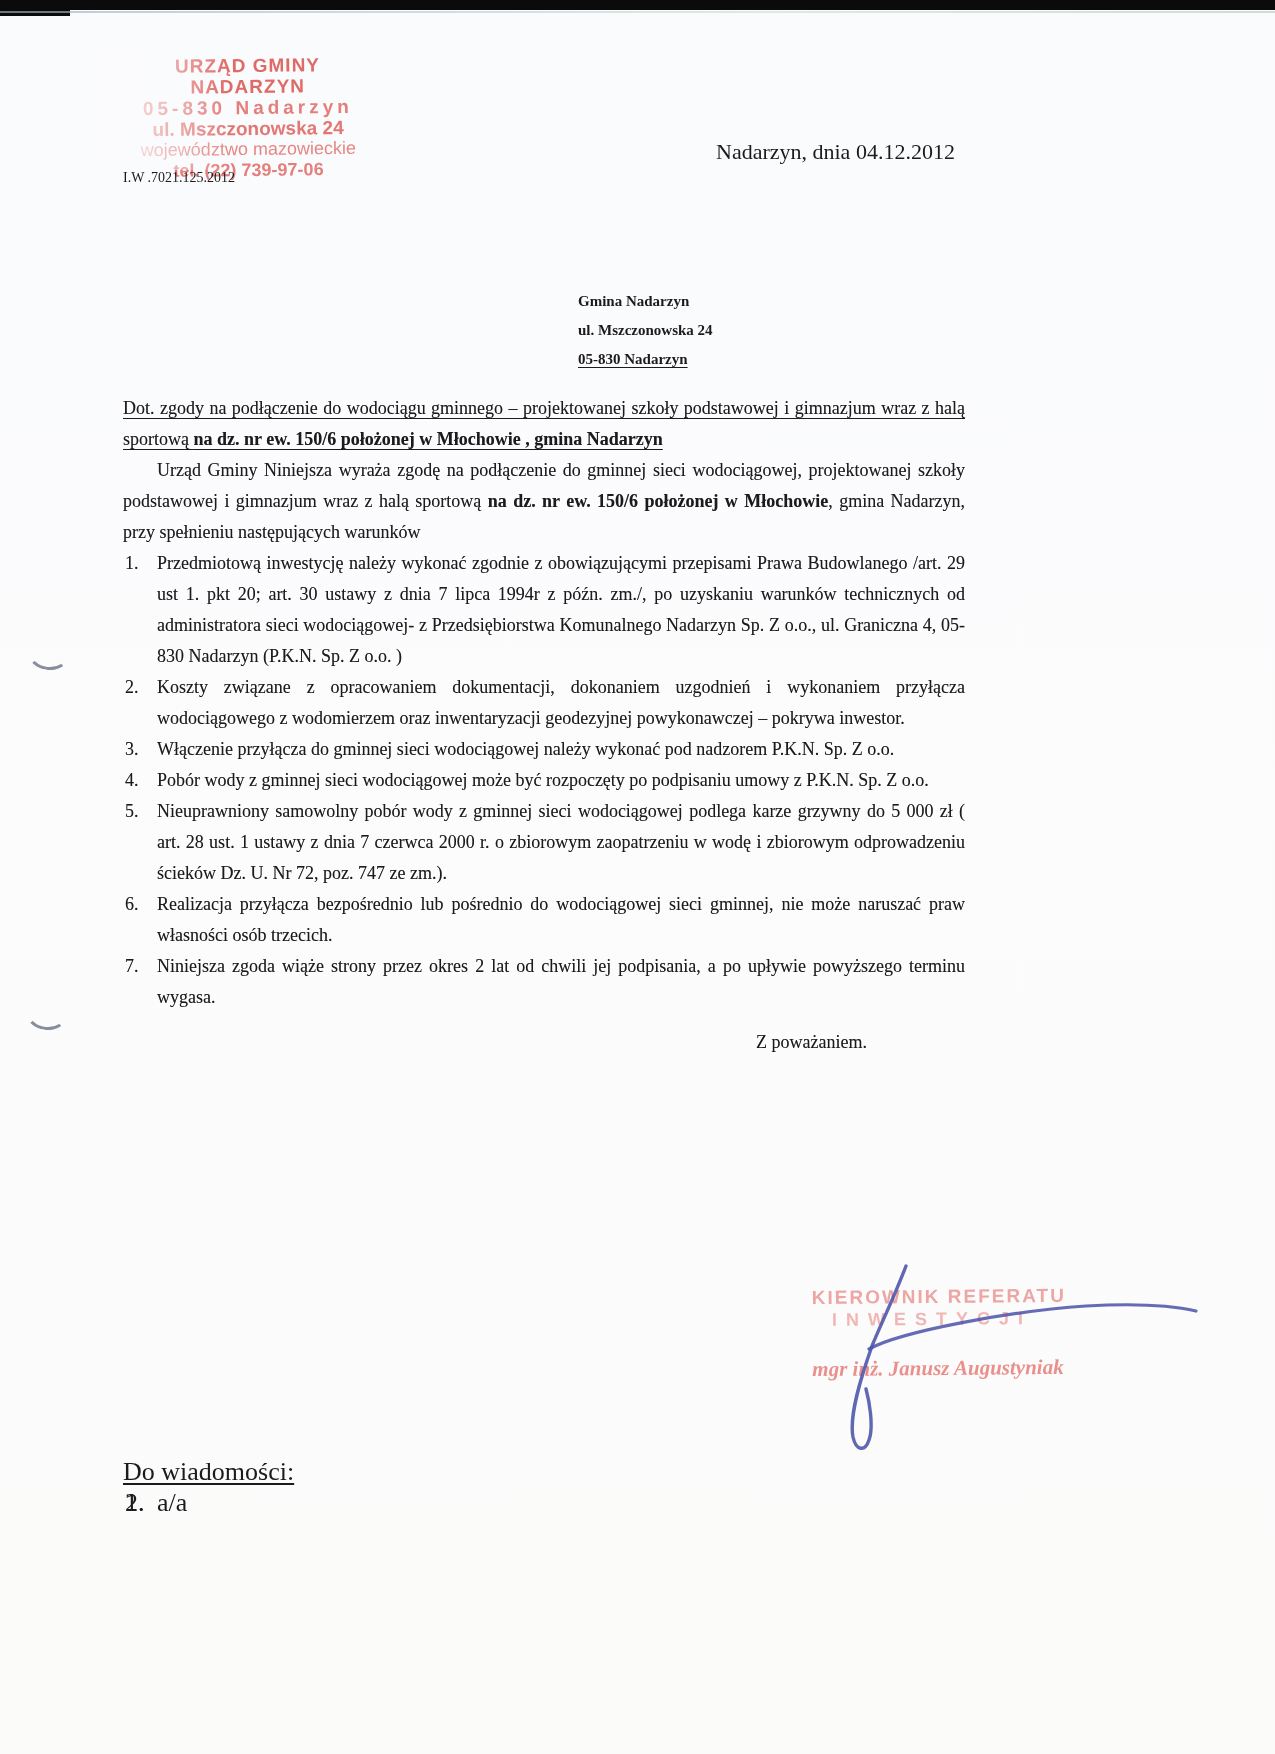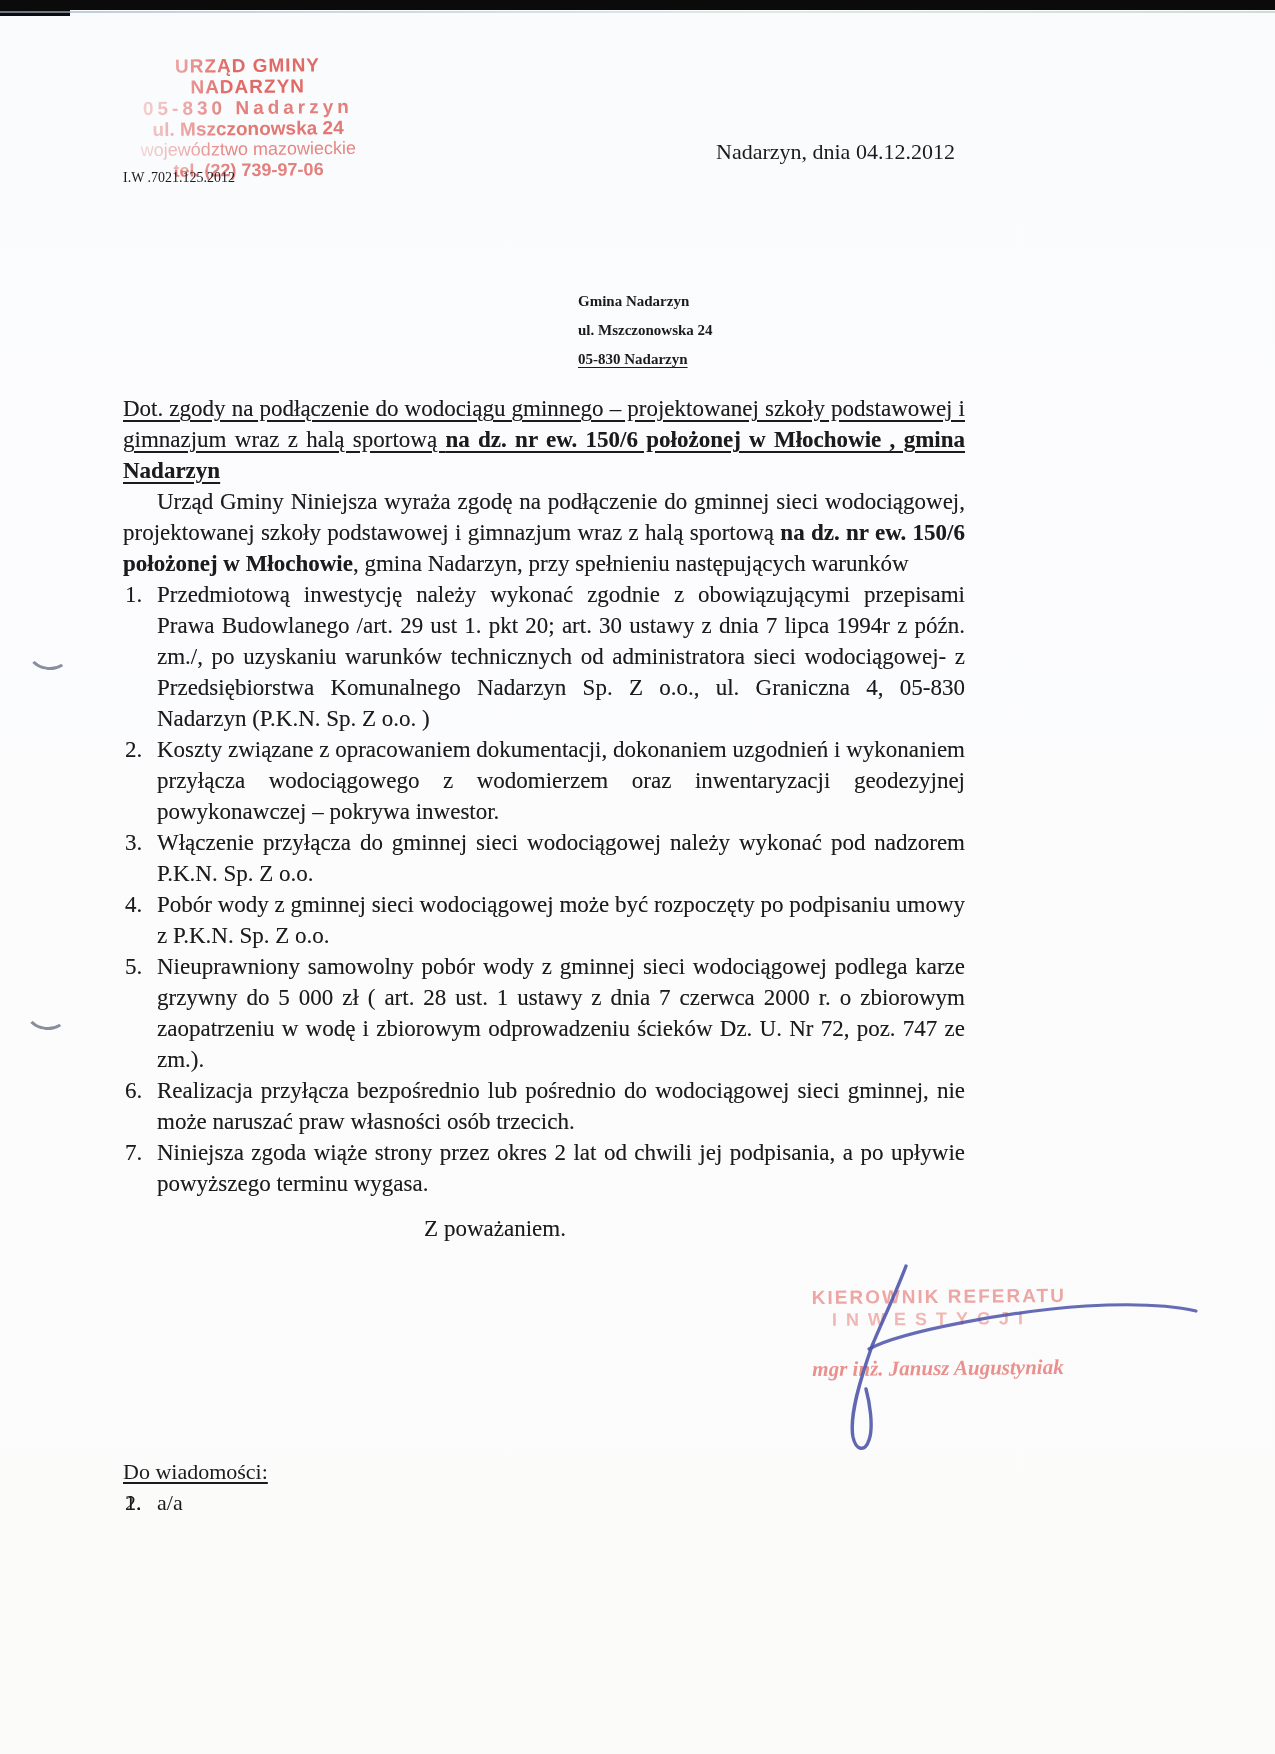--- a/index.html
+++ b/index.html
@@ -38,44 +38,44 @@
   .letterhead-fade { position:absolute; left:100px; top:50px; width:130px; height:120px;
     background:linear-gradient(90deg,rgba(251,251,253,.95) 0%,rgba(251,251,253,.55) 45%,rgba(251,251,253,0) 100%);
     pointer-events:none; }
 
   .date-line { position:absolute; left:716px; top:139px; font-size:22px; }
   .reference { position:absolute; left:123px; top:170px; font-size:14px; }
 
   .recipient { position:absolute; left:578px; top:287px; font-size:15px; font-weight:bold; line-height:29px; }
   .recipient .underlined { text-decoration:underline; text-underline-offset:3px; }
 
-  .letter-body { position:absolute; left:123px; top:393px; width:842px; font-size:23px; line-height:31px; }
+  .letter-body { position:absolute; left:123px; top:393px; width:842px; font-size:18px; line-height:31px; }
   .letter-body, .letter-body * { text-shadow:0 0 .4px rgba(0,0,0,.35); }
 
   .subject { text-align:justify; text-decoration:underline; text-underline-offset:4px; }
   .subject b { font-weight:bold; }
 
   .intro { margin-top:9px; text-align:justify; text-indent:34px; }
 
   ol.conditions { margin:0; padding:0; list-style:none; }
   ol.conditions li { position:relative; padding-left:34px; text-align:justify; }
   ol.conditions .num { position:absolute; left:2px; top:0; }
 
-  .closing { margin-top:14px; text-align:center; padding-right:98px; }
+  .closing { margin-top:14px; text-align:right; padding-right:98px; }
 
   
   .sig-stamp { position:absolute; left:812px; top:1286px; width:240px; text-align:center;
     color:#e5736f; font-family:"Liberation Sans", sans-serif; transform:rotate(-0.5deg); }
   .sig-stamp .s1 { font-size:19px; font-weight:bold; letter-spacing:2px; opacity:.62; white-space:nowrap; }
   .sig-stamp .s2 { font-size:18px; font-weight:bold; letter-spacing:9px; opacity:.5; margin-top:1px; white-space:nowrap; }
   .sig-stamp .s3 { font-size:21px; font-family:"Liberation Serif", serif; font-style:italic; font-weight:bold;
                    opacity:.78; margin-top:26px; white-space:nowrap; }
   .sig-svg { position:absolute; left:0; top:0; width:1275px; height:1754px; pointer-events:none; }
 
-  .cc-block { position:absolute; left:123px; top:1456px; width:842px; font-size:22px; line-height:31px; }
+  .cc-block { position:absolute; left:123px; top:1456px; width:842px; font-size:26px; line-height:31px; }
   .cc-block .cc-head { text-decoration:underline; text-underline-offset:3px; }
   .cc-block ol { margin:0; padding:0; list-style:none; }
   .cc-block li { position:relative; padding-left:34px; }
   .cc-block .num { position:absolute; left:2px; top:0; }
 </style>
 </head>
 <body>
 
 <div class="page">
 

